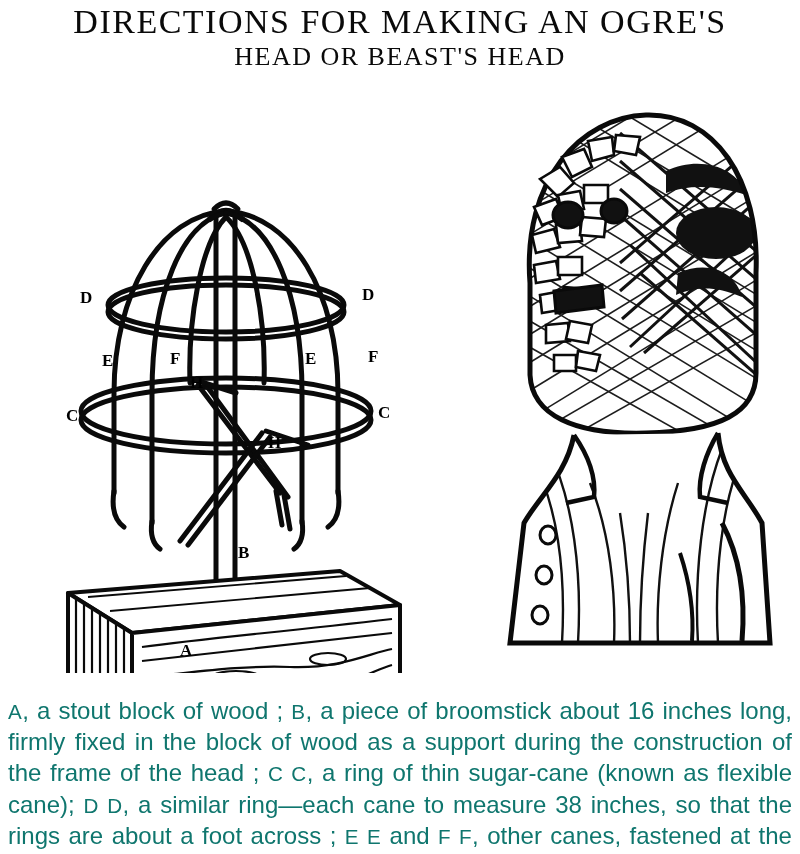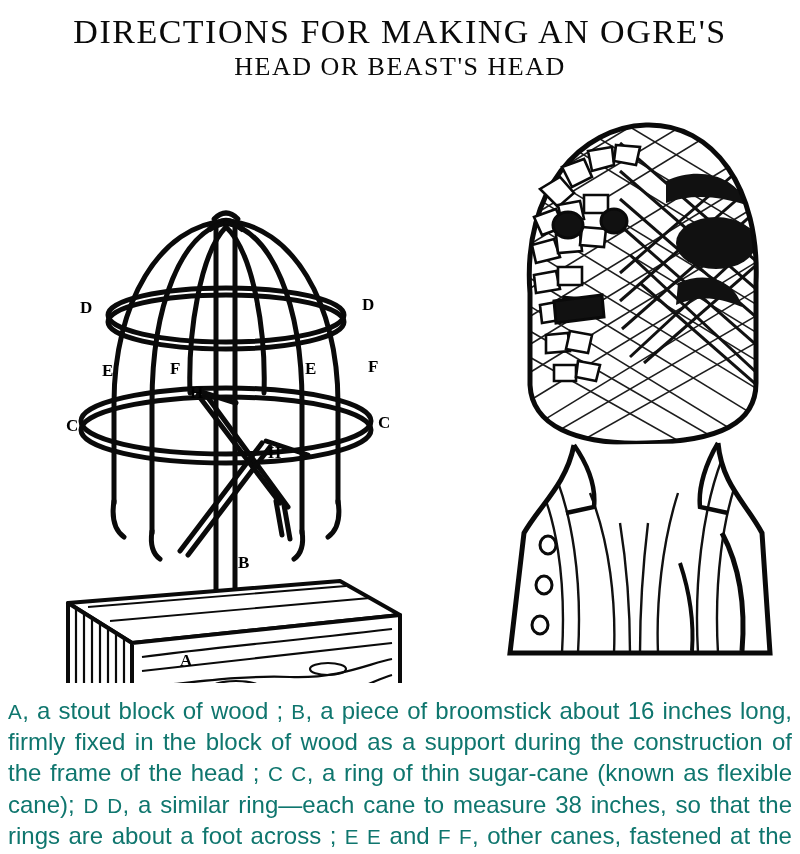--- a/index.html
+++ b/index.html
@@ -12,21 +12,21 @@
     width: 800px;
     height: 854px;
     background: #ffffff;
     font-family: "Liberation Serif", serif;
     color: #000000;
     overflow: hidden;
   }
 
   
   .title-block {
-    padding-top: 12px;
+    padding-top: 2px;
     text-align: center;
   }
   .title-line {
     font-family: "Liberation Serif", serif;
     font-weight: normal;
     letter-spacing: 1px;
     color: #0a0a0a;
     line-height: 1.18;
     -webkit-font-smoothing: none;
   }

